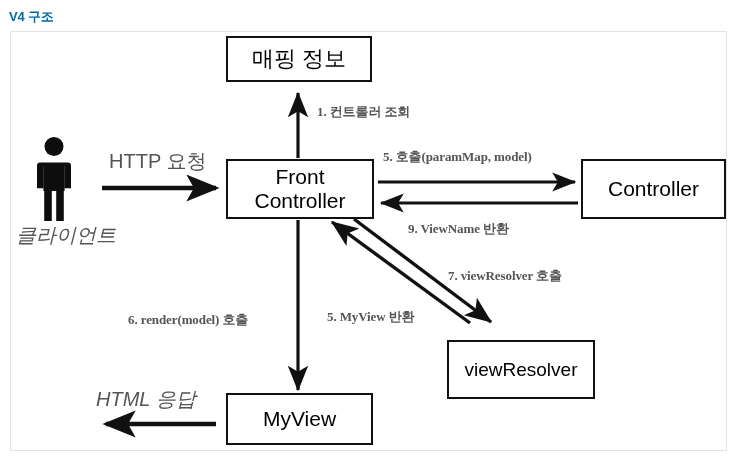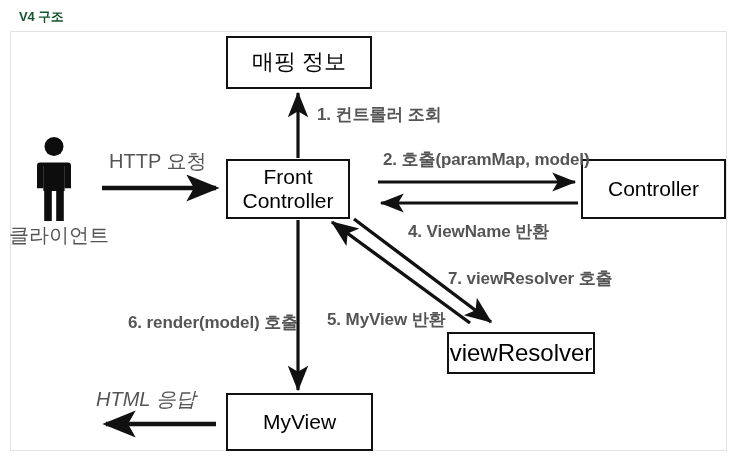--- a/index.html
+++ b/index.html
@@ -10,25 +10,25 @@
   }
   body {
     width: 735px;
     height: 458px;
     position: relative;
     font-family: "Liberation Sans", "DejaVu Sans", sans-serif;
     overflow: hidden;
   }
   #page-title {
     position: absolute;
-    left: 19px;
+    left: 9px;
     top: 8px;
     font-size: 13px;
     font-weight: bold;
-    color: #14532d;
+    color: #0369a1;
     letter-spacing: -0.2px;
     white-space: nowrap;
   }
   #diagram-frame {
     position: absolute;
     left: 10px;
     top: 31px;
     width: 717px;
     height: 420px;
     border: 1.5px solid #e3e3e3;
@@ -50,63 +50,64 @@
     box-sizing: border-box;
     display: flex;
     align-items: center;
     justify-content: center;
     text-align: center;
     color: #000000;
     line-height: 1.12;
     white-space: pre-line;
   }
   #node-mapping-info {
-    left: 226px; top: 36px; width: 146px; height: 53px;
+    left: 226px; top: 36px; width: 146px; height: 46px;
     font-size: 22px;
   }
   #node-front-controller {
-    left: 226px; top: 159px; width: 124px; height: 60px;
+    left: 226px; top: 159px; width: 148px; height: 60px;
     font-size: 21px;
   }
   #node-controller {
     left: 581px; top: 159px; width: 145px; height: 60px;
     font-size: 21px;
   }
   #node-view-resolver {
-    left: 447px; top: 332px; width: 148px; height: 42px;
-    font-size: 24px;
+    left: 447px; top: 340px; width: 148px; height: 59px;
+    font-size: 19px;
   }
   #node-my-view {
-    left: 226px; top: 393px; width: 147px; height: 58px;
+    left: 226px; top: 393px; width: 147px; height: 52px;
     font-size: 21px;
   }
   .edge-label {
     position: absolute;
-    font-size: 17px;
+    font-size: 13px;
     font-weight: bold;
     color: #555555;
     white-space: nowrap;
     letter-spacing: -0.1px;
+    font-family: Liberation Serif, serif;
   }
   .plain-label {
     position: absolute;
     font-size: 20px;
     font-weight: normal;
     color: #555555;
     white-space: nowrap;
   }
   #label-step-1 { left: 317px; top: 103px; }
   #label-step-2 { left: 383px; top: 148px; }
   #label-step-3 { left: 408px; top: 220px; }
   #label-step-4 { left: 448px; top: 267px; }
   #label-step-5 { left: 327px; top: 308px; }
   #label-step-6 { left: 128px; top: 311px; }
   #label-http-request { left: 109px; top: 148px; }
   #label-http-response { left: 96px; top: 386px; font-style: italic; }
-  #label-client { left: 9px; top: 222px; }
+  #label-client { left: 16px; top: 222px; font-style: italic; }
   #client-figure {
     position: absolute;
     left: 34px;
     top: 136px;
     width: 40px;
     height: 86px;
   }
 </style>
 </head>
 <body>
@@ -155,21 +156,21 @@
 <div class="node-box" id="node-front-controller">Front
 Controller</div>
 
 <div class="node-box" id="node-controller">Controller</div>
 
 <div class="node-box" id="node-view-resolver">viewResolver</div>
 
 <div class="node-box" id="node-my-view">MyView</div>
 
 <div class="edge-label" id="label-step-1">1. 컨트롤러 조회</div>
-<div class="edge-label" id="label-step-2">2. 호출(paramMap, model)</div>
-<div class="edge-label" id="label-step-3">4. ViewName 반환</div>
+<div class="edge-label" id="label-step-2">5. 호출(paramMap, model)</div>
+<div class="edge-label" id="label-step-3">9. ViewName 반환</div>
 <div class="edge-label" id="label-step-4">7. viewResolver 호출</div>
 <div class="edge-label" id="label-step-5">5. MyView 반환</div>
 <div class="edge-label" id="label-step-6">6. render(model) 호출</div>
 
 <div class="plain-label" id="label-http-request">HTTP 요청</div>
 <div class="plain-label" id="label-http-response">HTML 응답</div>
 <div class="plain-label" id="label-client">클라이언트</div>
 
 </body></html>

